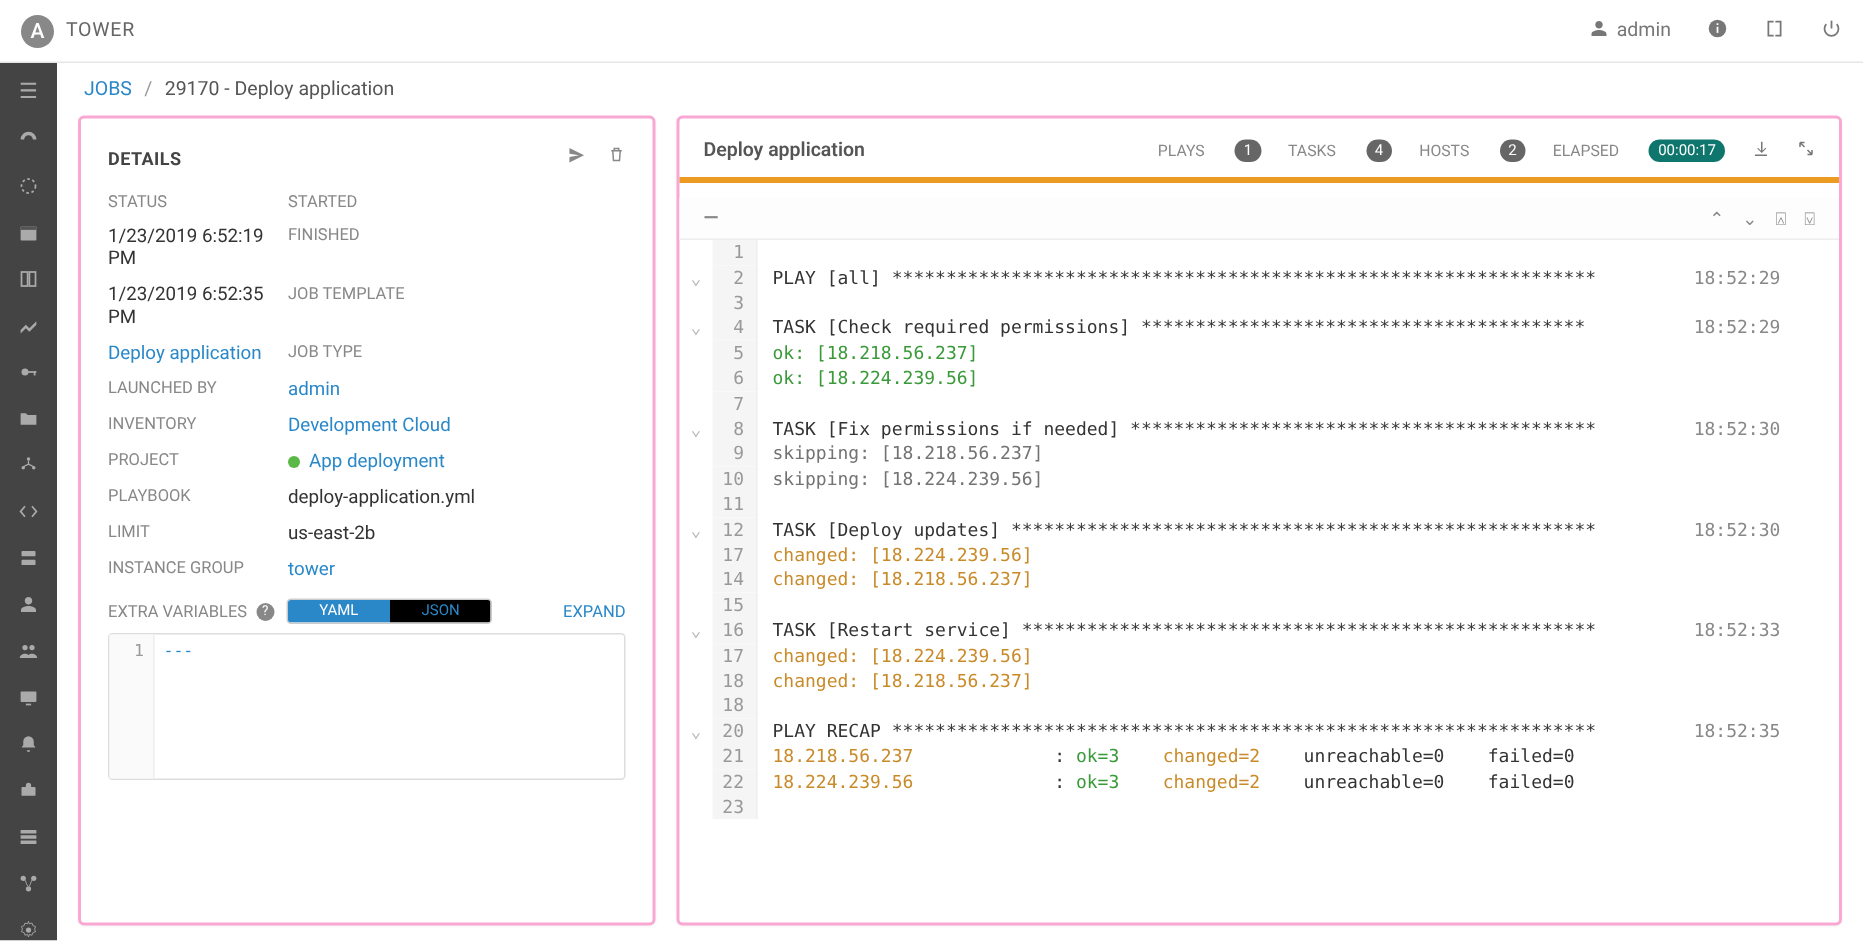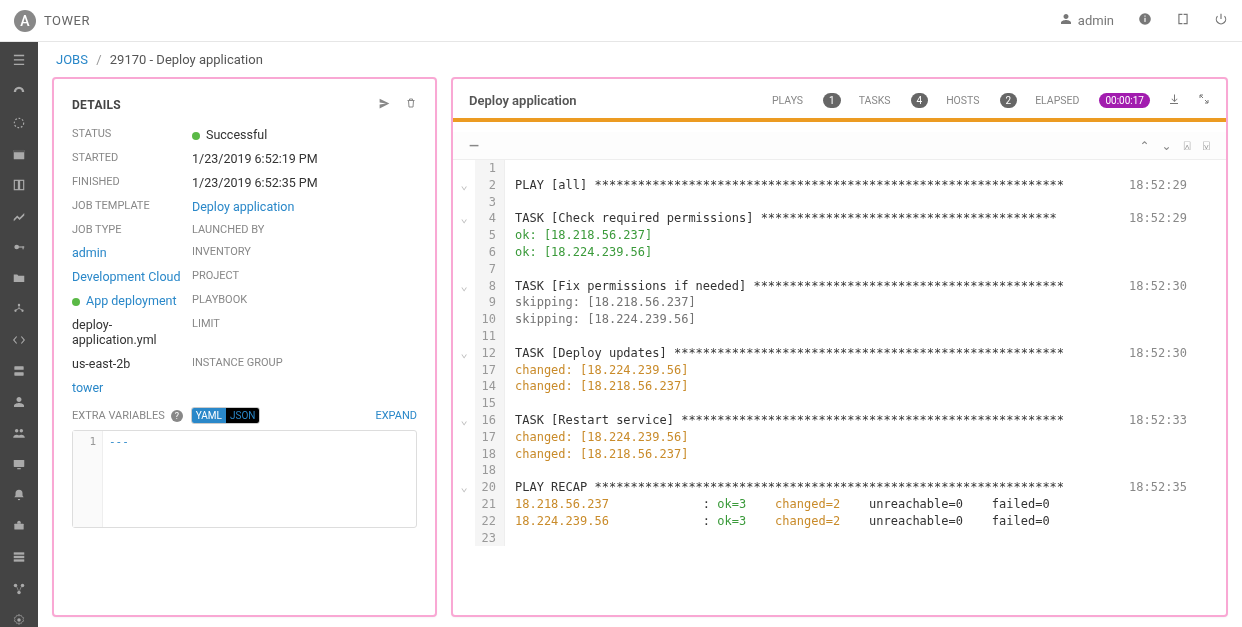--- a/index.html
+++ b/index.html
@@ -27,33 +27,33 @@
 .details-head .actions{margin-left:auto;display:flex;gap:14px;color:#888}
 .kv{display:grid;grid-template-columns:120px 1fr;row-gap:9px;margin-top:14px;font-size:12.5px}
 .kv .k{color:#888;font-size:11px}
 .kv .v{color:#333}
 .kv a{color:#2a88c9;text-decoration:none}
 .dot{display:inline-block;width:8px;height:8px;border-radius:50%;background:#5ab946;margin-right:6px;vertical-align:middle}
 .ev-row{display:flex;align-items:center;margin-top:12px}
 .ev-label{color:#888;font-size:11px;margin-right:6px}
 .ev-help{width:12px;height:12px;border-radius:50%;background:#888;color:#fff;font-size:9px;display:inline-flex;align-items:center;justify-content:center;margin-right:8px}
 .toggle{display:inline-flex;border:1px solid #ccc;border-radius:3px;overflow:hidden;font-size:10px}
-.toggle span{padding:2px 4px;cursor:pointer}
+.toggle span{padding:2px 21px;cursor:pointer}
 .toggle .on{background:#2a88c9;color:#fff}
 .toggle .off{background:#000000;color:#2a88c9}
 .expand{margin-left:auto;color:#2a88c9;font-size:11px;cursor:pointer}
 .ev-editor{border:1px solid #ddd;border-radius:3px;margin-top:6px;height:98px;display:flex;font-family:Menlo,Consolas,monospace;font-size:11px}
 .ev-gutter{width:30px;border-right:1px solid #eee;text-align:right;padding:4px 6px;color:#999;background:#fafafa}
 .ev-code{padding:4px 6px;color:#2a88c9}
 .out-head{display:flex;align-items:center;padding:14px 16px 10px}
 .out-title{font-weight:600;color:#555}
 .out-stats{margin-left:auto;display:flex;align-items:center;gap:18px;font-size:10.5px;color:#888}
 .stat{display:flex;align-items:center;gap:20px}
 .pill{background:#666;color:#fff;border-radius:8px;padding:0 6px;font-size:10px;line-height:15px}
-.pill.dark{background:#a21caf}
+.pill.dark{background:#0f766e}
 .out-icon{cursor:pointer;color:#777}
 .out-bar{height:4px;background:#ec9b22;margin:0 0 10px}
 .out-search{display:flex;gap:8px;padding:0 16px 10px}
 .out-search input{flex:1;border:1px solid #ddd;border-radius:3px;padding:6px 10px;font-size:12px;color:#888}
 .sbtn{width:32px;border:1px solid #ddd;border-radius:3px;display:flex;align-items:center;justify-content:center;color:#888;cursor:pointer;font-size:12px}
 .sbtn.key{width:auto;padding:0 8px;font-size:11px}
 .out-ctrl{display:flex;align-items:center;padding:6px 16px;border-bottom:1px solid #eee;background:#fdfdfd}
 .out-ctrl .left{color:#888;font-weight:700;cursor:pointer}
 .out-ctrl .right{margin-left:auto;display:flex;gap:12px;color:#888}
 .out-ctrl .right span{cursor:pointer;font-size:12px}
@@ -235,21 +235,20 @@
             <span><svg width="13" height="13" viewBox="0 0 24 24" fill="#888">
                   <path d="M3 21l18-9L3 3v7l12 2-12 2z"></path>
                 </svg></span>
             <span><svg width="12" height="12" viewBox="0 0 24 24" fill="none" stroke="#888" stroke-width="2">
                   <path d="M5 7h14M9 7V4h6v3M7 7l1 13h8l1-13"></path>
                 </svg></span>
           </div>
         </div>
         <div class="kv">
           <div class="k">STATUS</div>
-          <div class="v"><span class="dot"></span><span>Successful</span></div>
           <div class="k">STARTED</div>
           <div class="v">1/23/2019 6:52:19 PM</div>
           <div class="k">FINISHED</div>
           <div class="v">1/23/2019 6:52:35 PM</div>
           <div class="k">JOB TEMPLATE</div>
           <div class="v"><a href="#">Deploy application</a></div>
           <div class="k">JOB TYPE</div>
           <div class="k">LAUNCHED BY</div>
           <div class="v"><a href="#">admin</a></div>
           <div class="k">INVENTORY</div>

